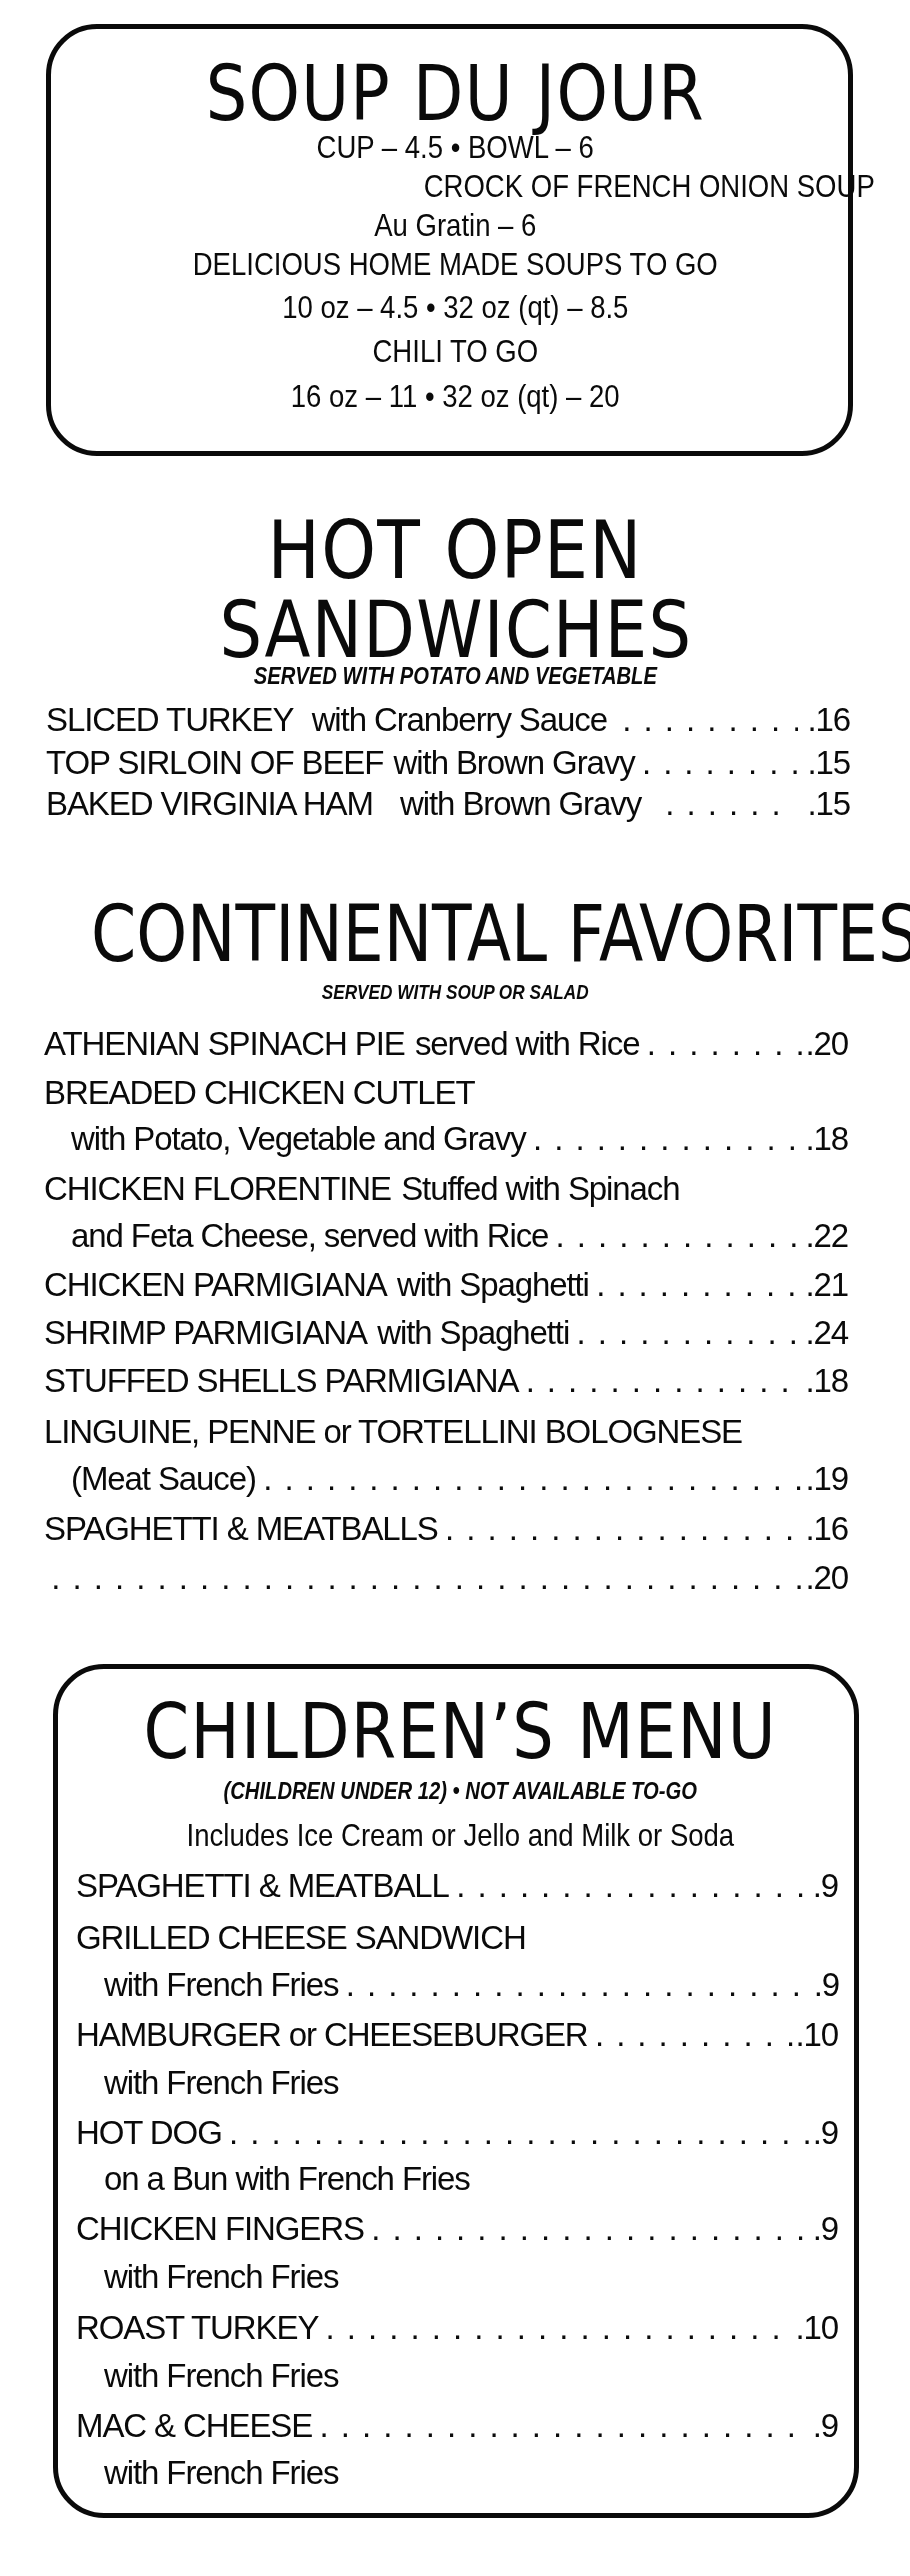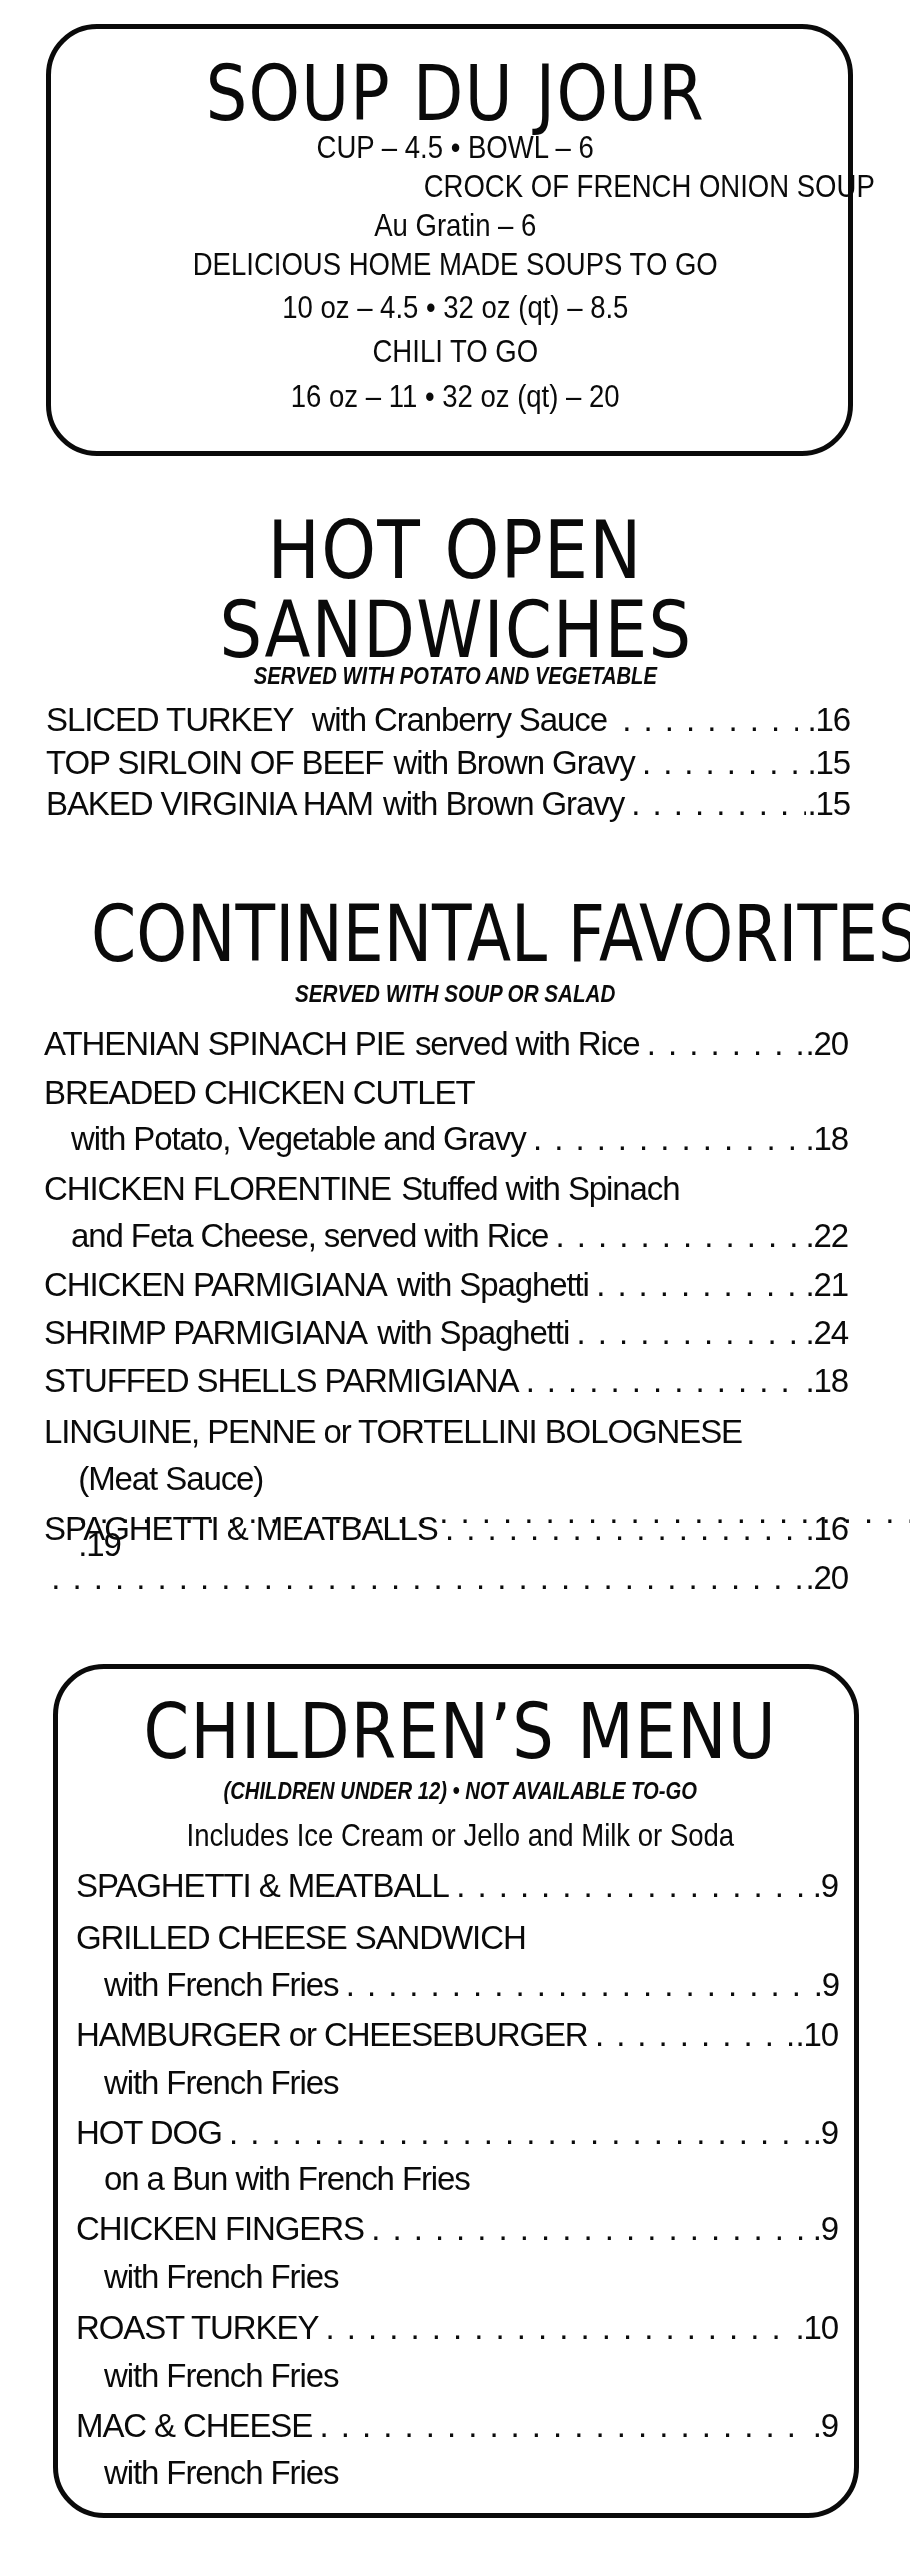--- a/index.html
+++ b/index.html
@@ -66,31 +66,31 @@
   <span class="desc" style="margin-left:10.3px;">with Cranberry Sauce</span>
   <span class="dots"></span>
   <span class="price">.16</span>
 </div>
 <div class="row item" style="left: 46px; width: 804px; top: 746px; letter-spacing: -1.1px;">
   <span class="name">TOP SIRLOIN OF BEEF</span>
   <span class="desc" style="margin-left:10.3px;">with Brown Gravy</span>
   <span class="dots"></span>
   <span class="price">.15</span>
 </div>
-<div class="row item" style="left: 46px; width: 804px; top: 787px; letter-spacing: -1.1px;">
+<div class="row item" style="left: 46px; width: 804px; top: 787px; letter-spacing: -1.1px; gap: 17px;">
   <span class="name">BAKED VIRGINIA HAM</span>
   <span class="desc" style="margin-left:10.3px;">with Brown Gravy</span>
   <span class="dots"></span>
   <span class="price">.15</span>
 </div>
 
 <div class="center-line deco" style="top:895px; font-size:79px; letter-spacing:0;">
   <span class="cond" style="transform:scaleX(0.82);">CONTINENTAL FAVORITES</span>
 </div>
-<div class="center-line sub-italic" style="top:982px; font-size:24px;">
+<div class="center-line sub-italic" style="top:982px; font-size:20px;">
   <span class="cond">SERVED WITH SOUP OR SALAD</span>
 </div>
 
 <div class="row item" style="left: 44px; width: 804px; top: 1027px; letter-spacing: -1.1px;">
   <span class="name">ATHENIAN SPINACH PIE</span>
   <span class="desc" style="margin-left:10.3px;">served with Rice</span>
   <span class="dots"></span>
   <span class="price">.20</span>
 </div>
 
@@ -129,21 +129,21 @@
 
 <div class="row item" style="left: 44px; width: 804px; top: 1364px; letter-spacing: -1.1px;">
   <span class="name">STUFFED SHELLS PARMIGIANA</span>
   <span class="dots"></span>
   <span class="price">.18</span>
 </div>
 
 <div class="row item" style="left: 44px; width: 804px; top: 1415px; letter-spacing: -1.1px;">
   <span class="name">LINGUINE, PENNE or TORTELLINI BOLOGNESE</span>
 </div>
-<div class="row item" style="left: 71px; width: 777px; top: 1462px; letter-spacing: -1.1px; flex-direction: column;">
+<div class="row item" style="left: 71px; width: 777px; top: 1462px; letter-spacing: -1.1px;">
   <span class="desc">(Meat Sauce)</span>
   <span class="dots"></span>
   <span class="price">.19</span>
 </div>
 
 <div class="row item" style="left: 44px; width: 804px; top: 1512px; letter-spacing: -1.1px;">
   <span class="name">SPAGHETTI &amp; MEATBALLS</span>
   <span class="dots"></span>
   <span class="price">.16</span>
 </div>

